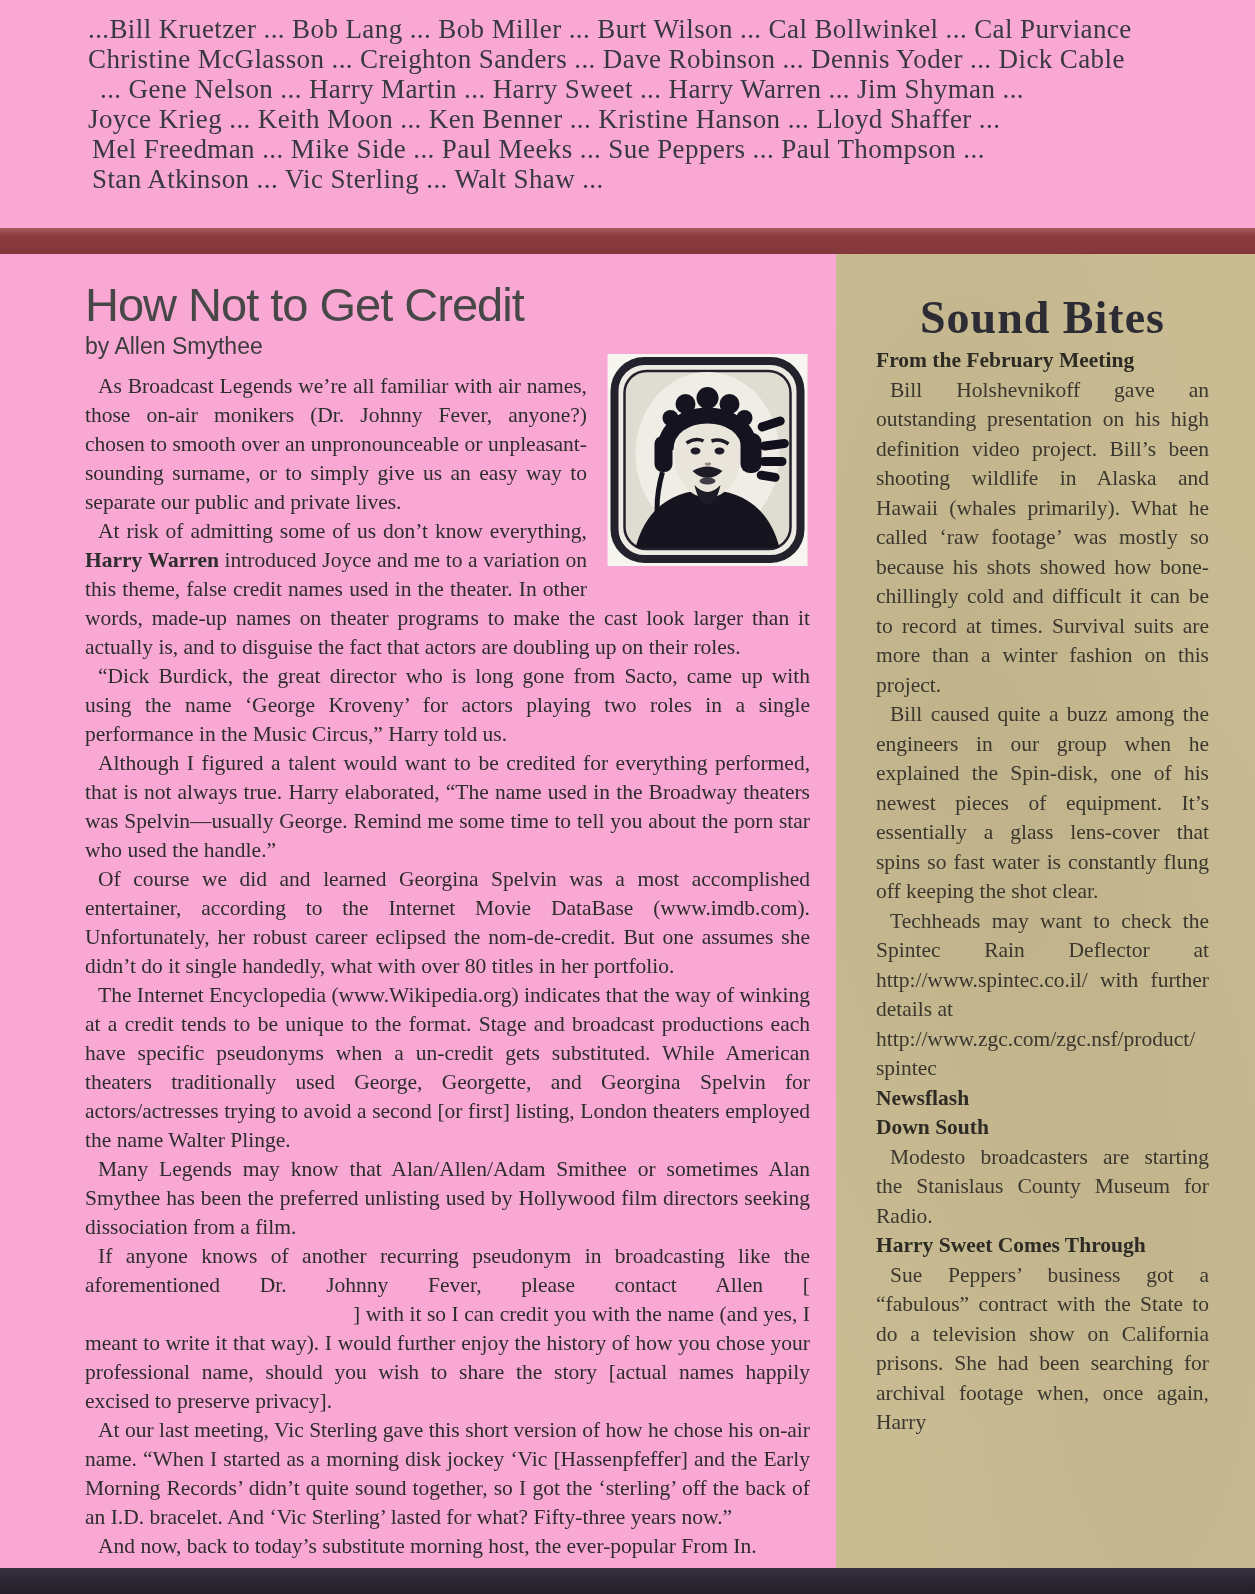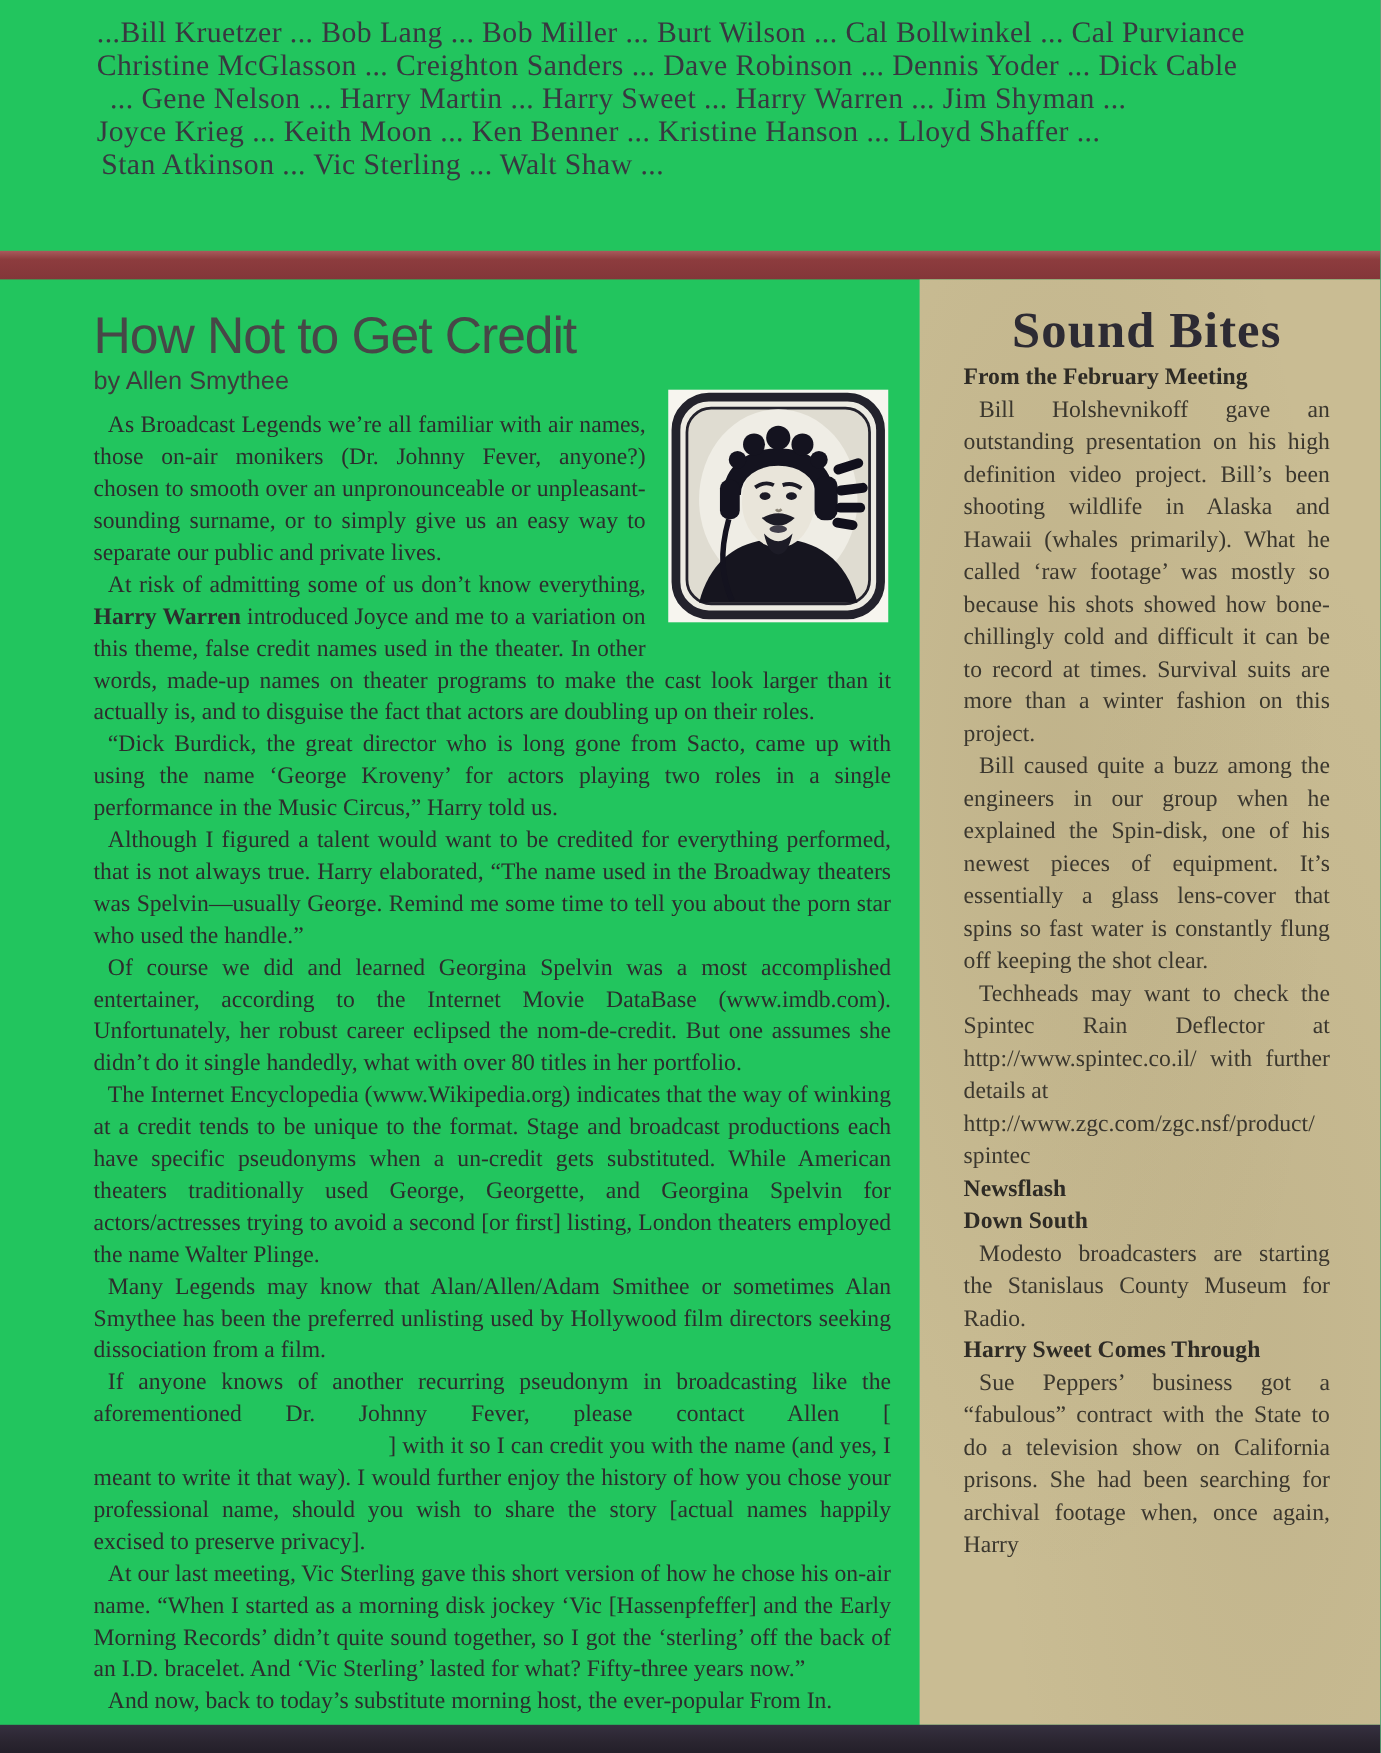--- a/index.html
+++ b/index.html
@@ -1,16 +1,16 @@
 <!DOCTYPE html>
 <html><head>
 <meta charset="utf-8">
 <style>
   html,body{margin:0;padding:0;background:#888;}
-  .page{position:relative;width:1255px;height:1594px;background:#22c55e;overflow:hidden;
+  .page{position:relative;width:1255px;height:1594px;background:#f9a8d4;overflow:hidden;
         font-family:"Liberation Serif",serif;margin:0 auto;}
 
   
   .masthead{position:absolute;top:14px;left:88px;right:40px;
             font-family:"Liberation Serif",serif;font-size:27px;line-height:30px;
             color:#383840;letter-spacing:.4px;}
   .names-line:nth-child(3){padding-left:12px;}
   .names-line:nth-child(5){padding-left:4px;}
   .names-line:nth-child(6){padding-left:4px;}
 
@@ -30,21 +30,21 @@
   .bold{font-weight:bold;}
   .blank-redaction{display:inline-block;height:1px;}
   .portrait{float:right;width:205px;height:212px;margin:-18px 0 10px 18px;}
 
   
   .sidebar{position:absolute;top:254px;left:836px;right:0;bottom:26px;
            box-sizing:border-box;padding:16px 46px 0 40px;
            background-color:#c9bc93;
            background-image:radial-gradient(ellipse at 30% 35%,rgba(115,100,65,.10),transparent 60%),
                             radial-gradient(ellipse at 75% 75%,rgba(115,100,65,.08),transparent 55%);}
-  .sb-title{margin:6px 0 4px;font-family:"Liberation Serif",serif;font-weight:bold;
+  .sb-title{margin:24px 0 4px;font-family:"Liberation Serif",serif;font-weight:bold;
             font-size:46px;line-height:1.05;text-align:center;color:#2d2b33;letter-spacing:1px;}
   .sb-byline{margin:0 0 8px;font-family:"Liberation Sans",sans-serif;font-size:24px;color:#35322b;}
   .sb-heading{margin:0;font-size:21.5px;line-height:29.5px;font-weight:bold;color:#2e2b25;}
   .sb-para{margin:0;font-size:21.5px;line-height:29.5px;text-align:justify;
            text-indent:14px;color:#3b372e;}
   .sb-para.big-indent{text-indent:58px;}
   .sb-line{font-size:21.5px;line-height:29.5px;color:#3b372e;word-break:break-all;}
 
   
   .black-bar{position:absolute;bottom:0;left:0;width:100%;height:26px;
@@ -53,20 +53,21 @@
 </head>
 <body>
 
 <div class="page">
 
   <div class="masthead">
       <div class="names-line">...Bill Kruetzer ...  Bob Lang ... Bob Miller ... Burt Wilson ... Cal Bollwinkel ... Cal Purviance</div>
       <div class="names-line">Christine McGlasson ... Creighton Sanders ... Dave Robinson ... Dennis Yoder ... Dick Cable</div>
       <div class="names-line">... Gene Nelson ... Harry Martin ... Harry Sweet ... Harry Warren ... Jim Shyman ...</div>
       <div class="names-line">Joyce Krieg ... Keith Moon ... Ken Benner ... Kristine Hanson ... Lloyd Shaffer ...</div>
+      <div class="names-line">Mel Freedman ...  Mike Side ... Paul Meeks ... Sue Peppers ...  Paul Thompson ...</div>
       <div class="names-line">Stan Atkinson ... Vic Sterling ... Walt Shaw ...</div>
     </div>
 
   <div class="red-bar" style="background: linear-gradient(rgb(168, 90, 92) 0%, rgb(141, 60, 62) 30%, rgb(131, 54, 57) 100%);"></div>
 
   <div class="main-col">
     <h1 class="article-title">How Not to Get Credit</h1>
     <div class="article-byline">by Allen Smythee</div>
     <div class="article-body" style="color: rgb(45, 45, 45);">
       <svg class="portrait" viewBox="0 0 200 212" xmlns="http://www.w3.org/2000/svg" aria-hidden="true">

